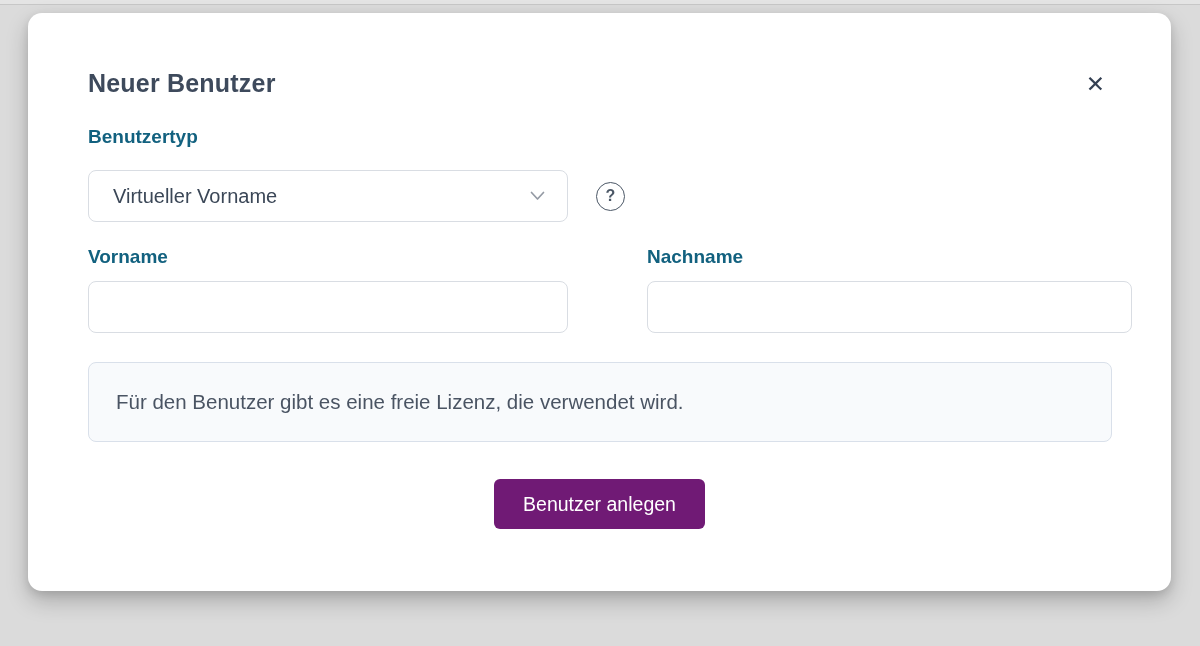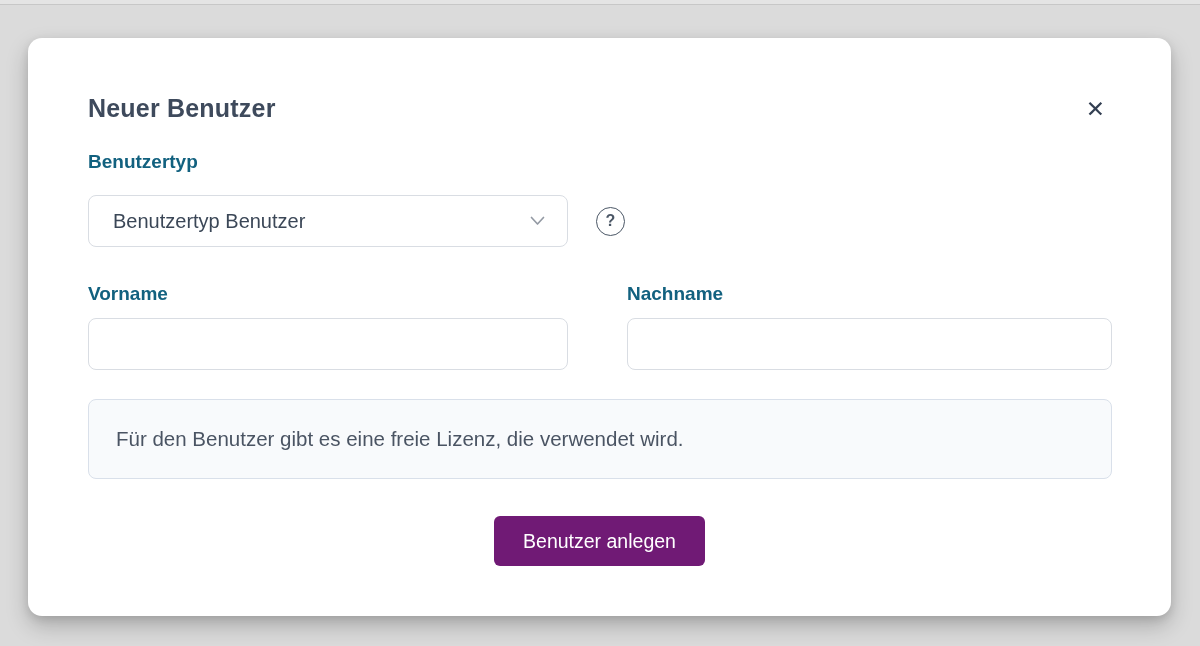--- a/index.html
+++ b/index.html
@@ -13,21 +13,21 @@
   .top-strip {
     position: absolute;
     top: 0; left: 0; right: 0;
     height: 5px;
     background: #e4e4e4;
     border-bottom: 1px solid #c7c7c7;
   }
   .modal {
     position: absolute;
     left: 28px;
-    top: 38px;
+    top: 13px;
     width: 1143px;
     height: 578px;
     background: #ffffff;
     border-radius: 14px;
     box-shadow: 0 10px 22px rgba(0,0,0,0.22), 0 3px 8px rgba(0,0,0,0.10);
     padding: 56px 60px 0 60px;
   }
   .modal-header {
     display: flex;
     justify-content: space-between;
@@ -89,22 +89,22 @@
     justify-content: center;
     font-size: 16px;
     font-weight: 600;
     color: #4b5766;
     cursor: pointer;
     background: #fff;
   }
   .name-grid {
     display: grid;
     grid-template-columns: 480px 485px;
-    column-gap: 59px;
-    margin-top: 34px;
+    column-gap: 79px;
+    margin-top: 22px;
   }
   .name-grid .field-label { margin-bottom: 11px; }
   .text-input {
     width: 100%;
     height: 52px;
     border: 1px solid #d9dde3;
     border-radius: 8px;
     font-size: 20px;
     color: #3b4757;
     padding: 0 20px;
@@ -152,21 +152,21 @@
 
   <div class="modal-header">
     <div class="modal-title">Neuer Benutzer</div>
     <button class="close-btn">✕</button>
   </div>
 
   <label class="field-label benutzertyp-label">Benutzertyp</label>
 
   <div class="select-row">
     <div class="select-box">
-      <span class="select-value">Benutzertyp Benutzer</span>
+      <span class="select-value">Virtueller Vorname</span>
       <span class="chevron">
         <svg width="15" height="10" viewBox="0 0 15 10" fill="none">
           <path d="M1.5 1.5 L7.5 8 L13.5 1.5" stroke="#949aa4" stroke-width="1.7" stroke-linecap="round" stroke-linejoin="round"></path>
         </svg>
       </span>
     </div>
     <div class="help-circle">?</div>
   </div>
 
   <div class="name-grid">

